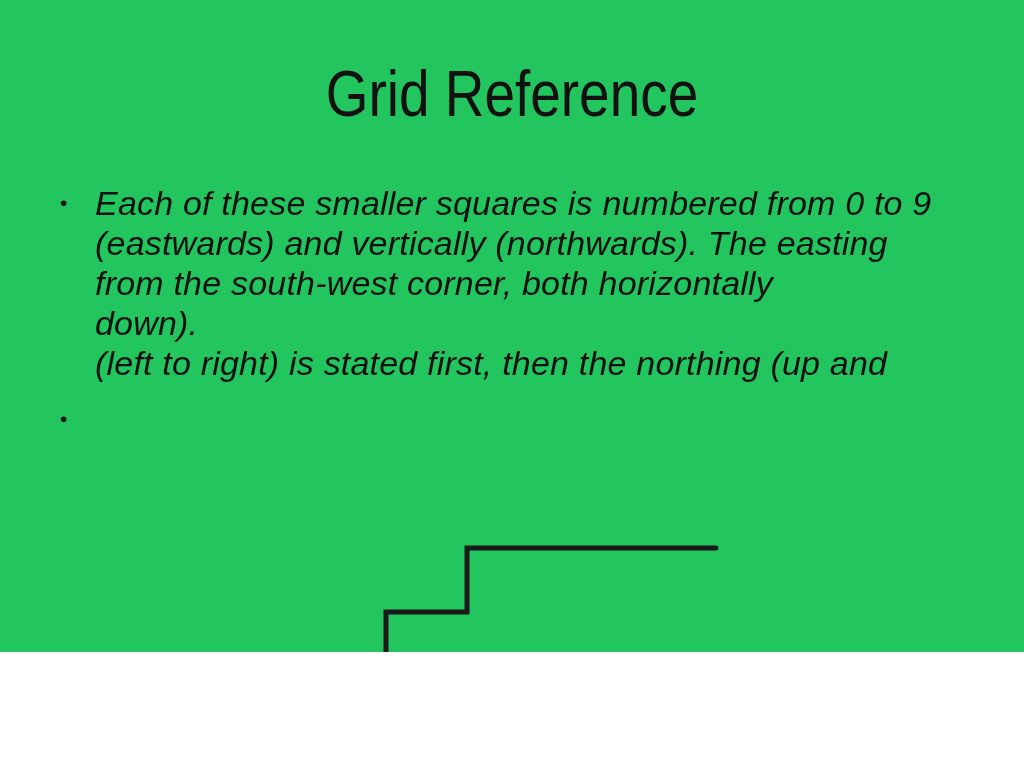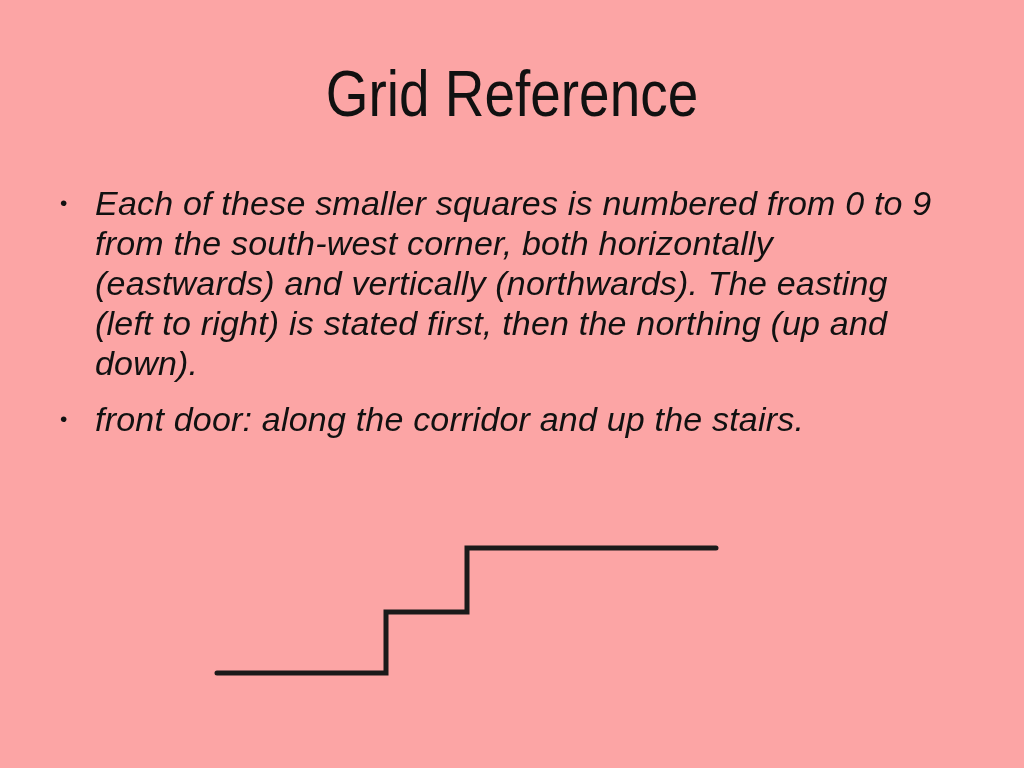--- a/index.html
+++ b/index.html
@@ -3,22 +3,22 @@
 <meta charset="utf-8">
 <style>
   html, body {
     margin: 0;
     padding: 0;
     background: #ffffff;
   }
   .slide {
     position: relative;
     width: 1024px;
-    height: 768px;
-    background: #fca5a5;
+    height: 652px;
+    background: #22c55e;
     overflow: hidden;
     font-family: "Liberation Sans", sans-serif;
     color: #111111;
   }
   .slide-title {
     position: absolute;
     top: 55px;
     left: 0;
     right: 0;
     margin: 0;
@@ -73,31 +73,30 @@
 <div class="slide">
 
   <h1 class="slide-title">Grid Reference</h1>
 
   <div class="content">
 
     <div class="bullet">
       <span class="bullet-marker">•</span>
       <div class="bullet-lines">
         <div class="bullet-line">Each of these smaller squares is numbered from 0 to 9</div>
+        <div class="bullet-line">(eastwards) and vertically (northwards). The easting</div>
         <div class="bullet-line">from the south-west corner, both horizontally</div>
-        <div class="bullet-line">(eastwards) and vertically (northwards). The easting</div>
+        <div class="bullet-line">down).</div>
         <div class="bullet-line">(left to right) is stated first, then the northing (up and</div>
-        <div class="bullet-line">down).</div>
       </div>
     </div>
 
     <div class="bullet">
       <span class="bullet-marker">•</span>
       <div class="bullet-lines">
-        <div class="bullet-line">front door: along the corridor and up the stairs.</div>
       </div>
     </div>
 
   </div>
 
   <svg class="stairs-svg" viewBox="0 0 1024 768">
     <polyline fill="none" stroke-linecap="round" stroke-linejoin="miter" points="217,673 386,673 386,612 467,612 467,548 716,548" stroke="#1a1a1a" stroke-width="5"></polyline>
   </svg>
 
 </div>

